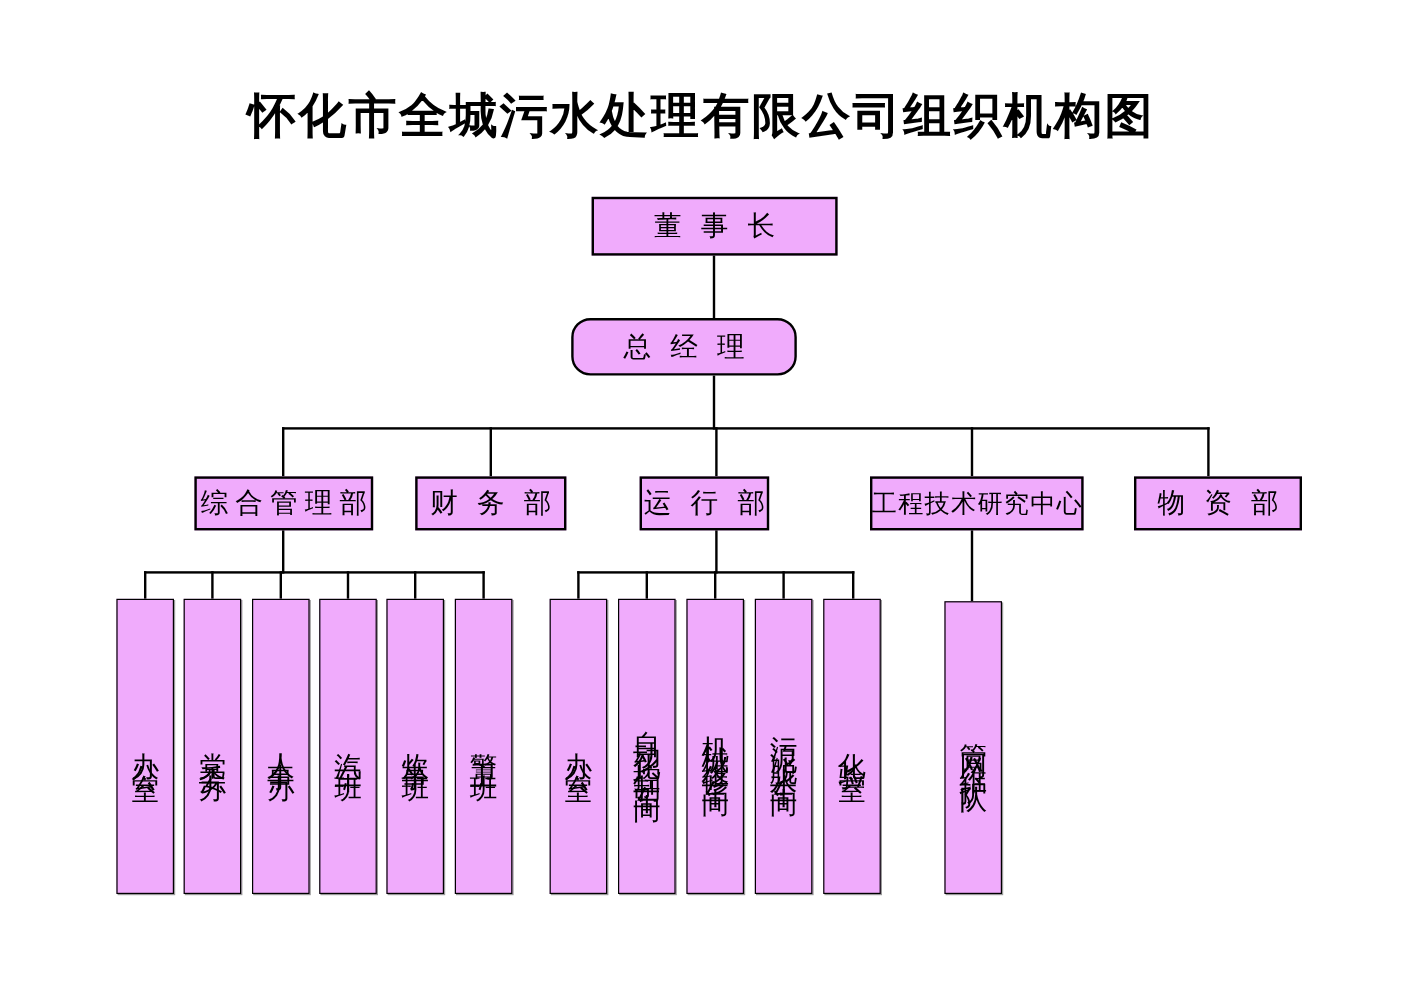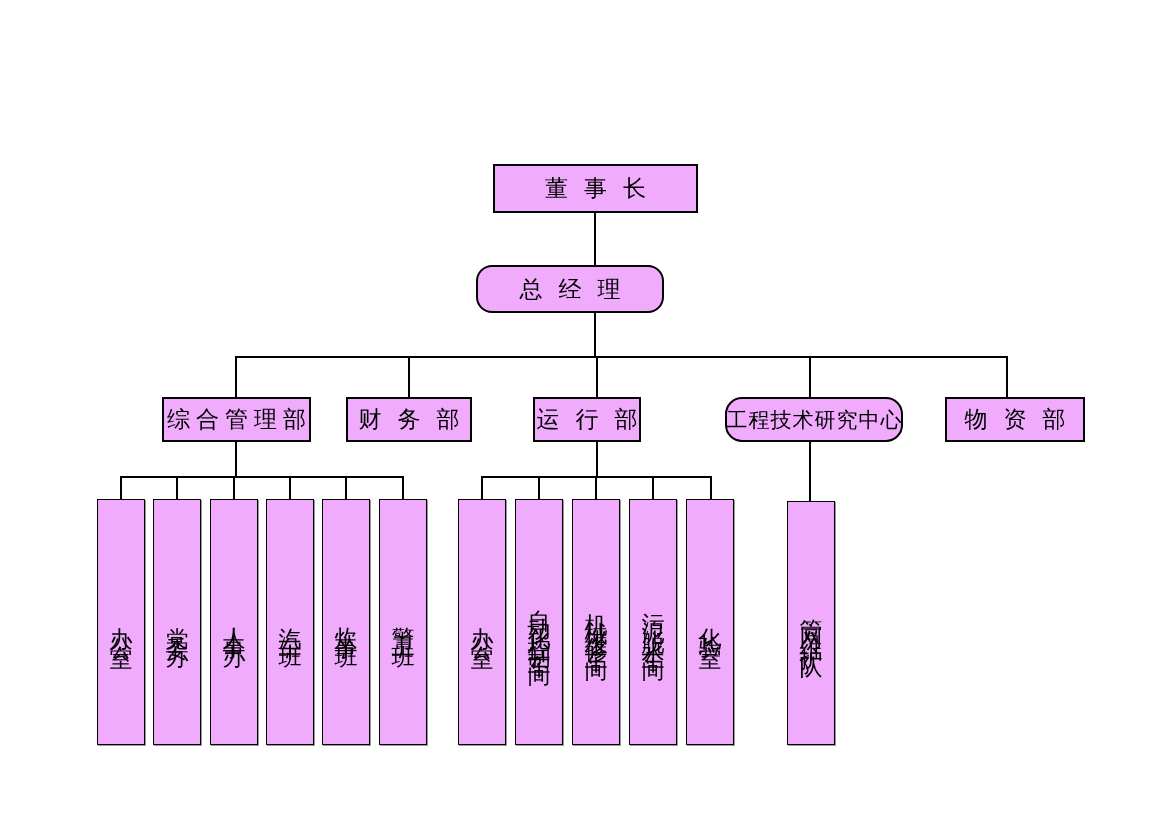--- a/index.html
+++ b/index.html
@@ -36,21 +36,21 @@
     justify-content: center;
     box-sizing: border-box;
   }
   .hnode {
     font-size: 23px;
     letter-spacing: 16px;
     text-indent: 16px; 
     white-space: nowrap;
   }
   .hnode.wide5 { letter-spacing: 6px; text-indent: 6px; }
-  .hnode.wide8 { letter-spacing: 1px; text-indent: 1px; font-size: 21px; border-radius: 17px; }
+  .hnode.wide8 { letter-spacing: 1px; text-indent: 1px; font-size: 21px; }
   .vnode {
     border: 1px solid #000000;
     box-shadow: 1px 1px 0 #9a9a9a;
   }
   .vnode .vtext {
     writing-mode: vertical-rl;
     text-orientation: upright;
     font-size: 23px;
     letter-spacing: 9px;
     line-height: 1;
@@ -58,20 +58,21 @@
   .line {
     position: absolute;
     background: #000000;
   }
 </style>
 </head>
 <body>
 
 <div id="canvas">
 
+  <div class="title">怀化市全城污水处理有限公司组织机构图</div>
 
   <div class="node hnode" style="left:493px; top:164px; width:205px; height:49px;">董事长</div>
 
   <div class="node hnode" style="left:476px; top:265px; width:188px; height:48px;border-radius:16px;">总经理</div>
 
   <div class="line" style="left:594px; top:213px; width:2px; height:52px;"></div>
   <div class="line" style="left:594px; top:313px; width:2px; height:45px;"></div>
   <div class="line" style="left:235px; top:356px; width:773px; height:2px;"></div>
 
   <div class="line" style="left:235px; top:356px; width:2px; height:41px;"></div>

